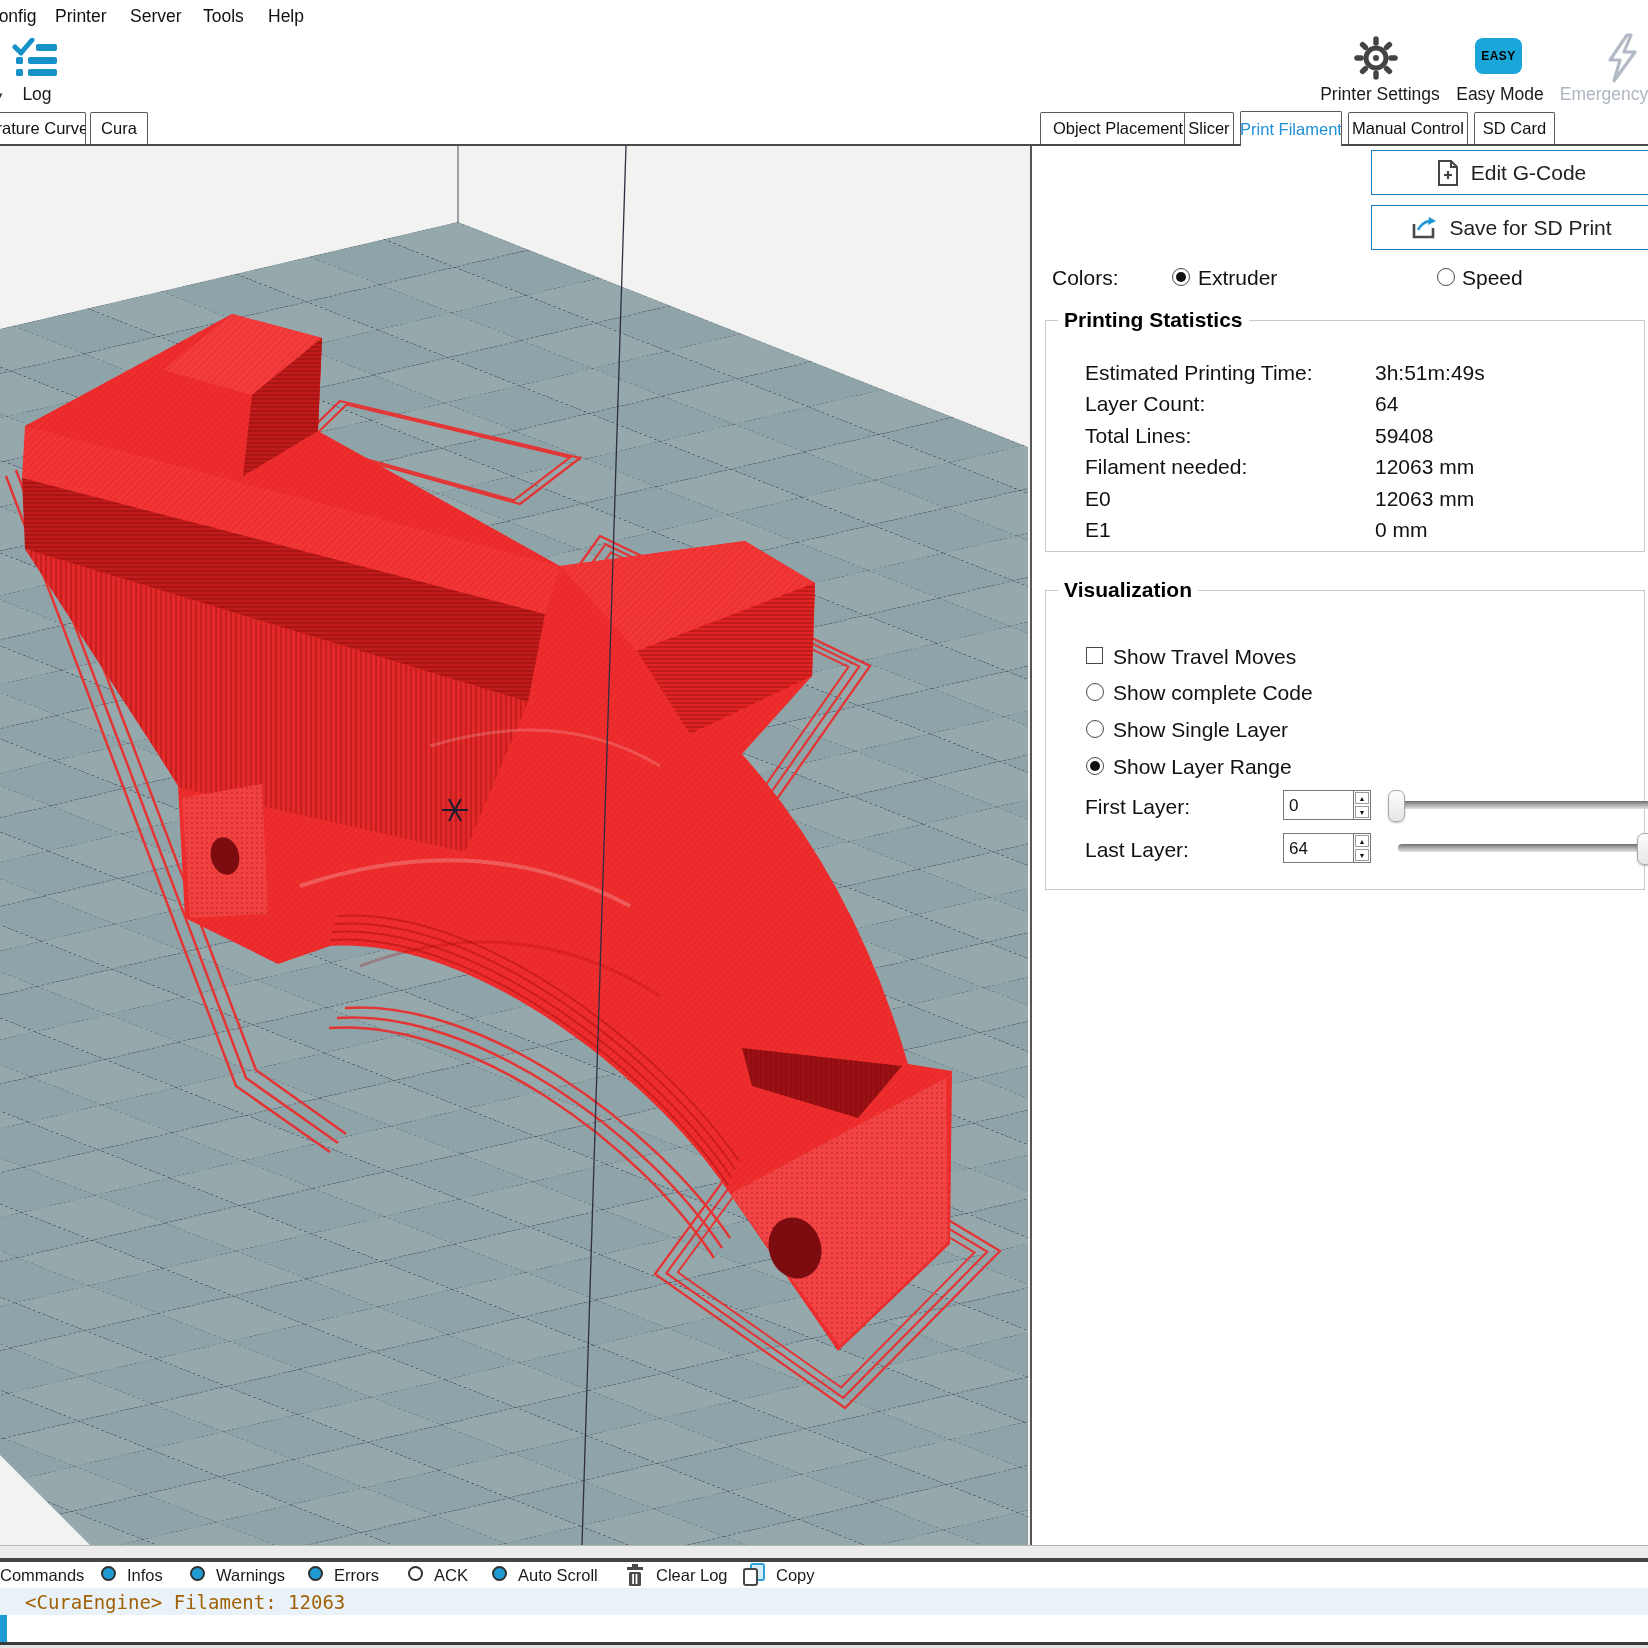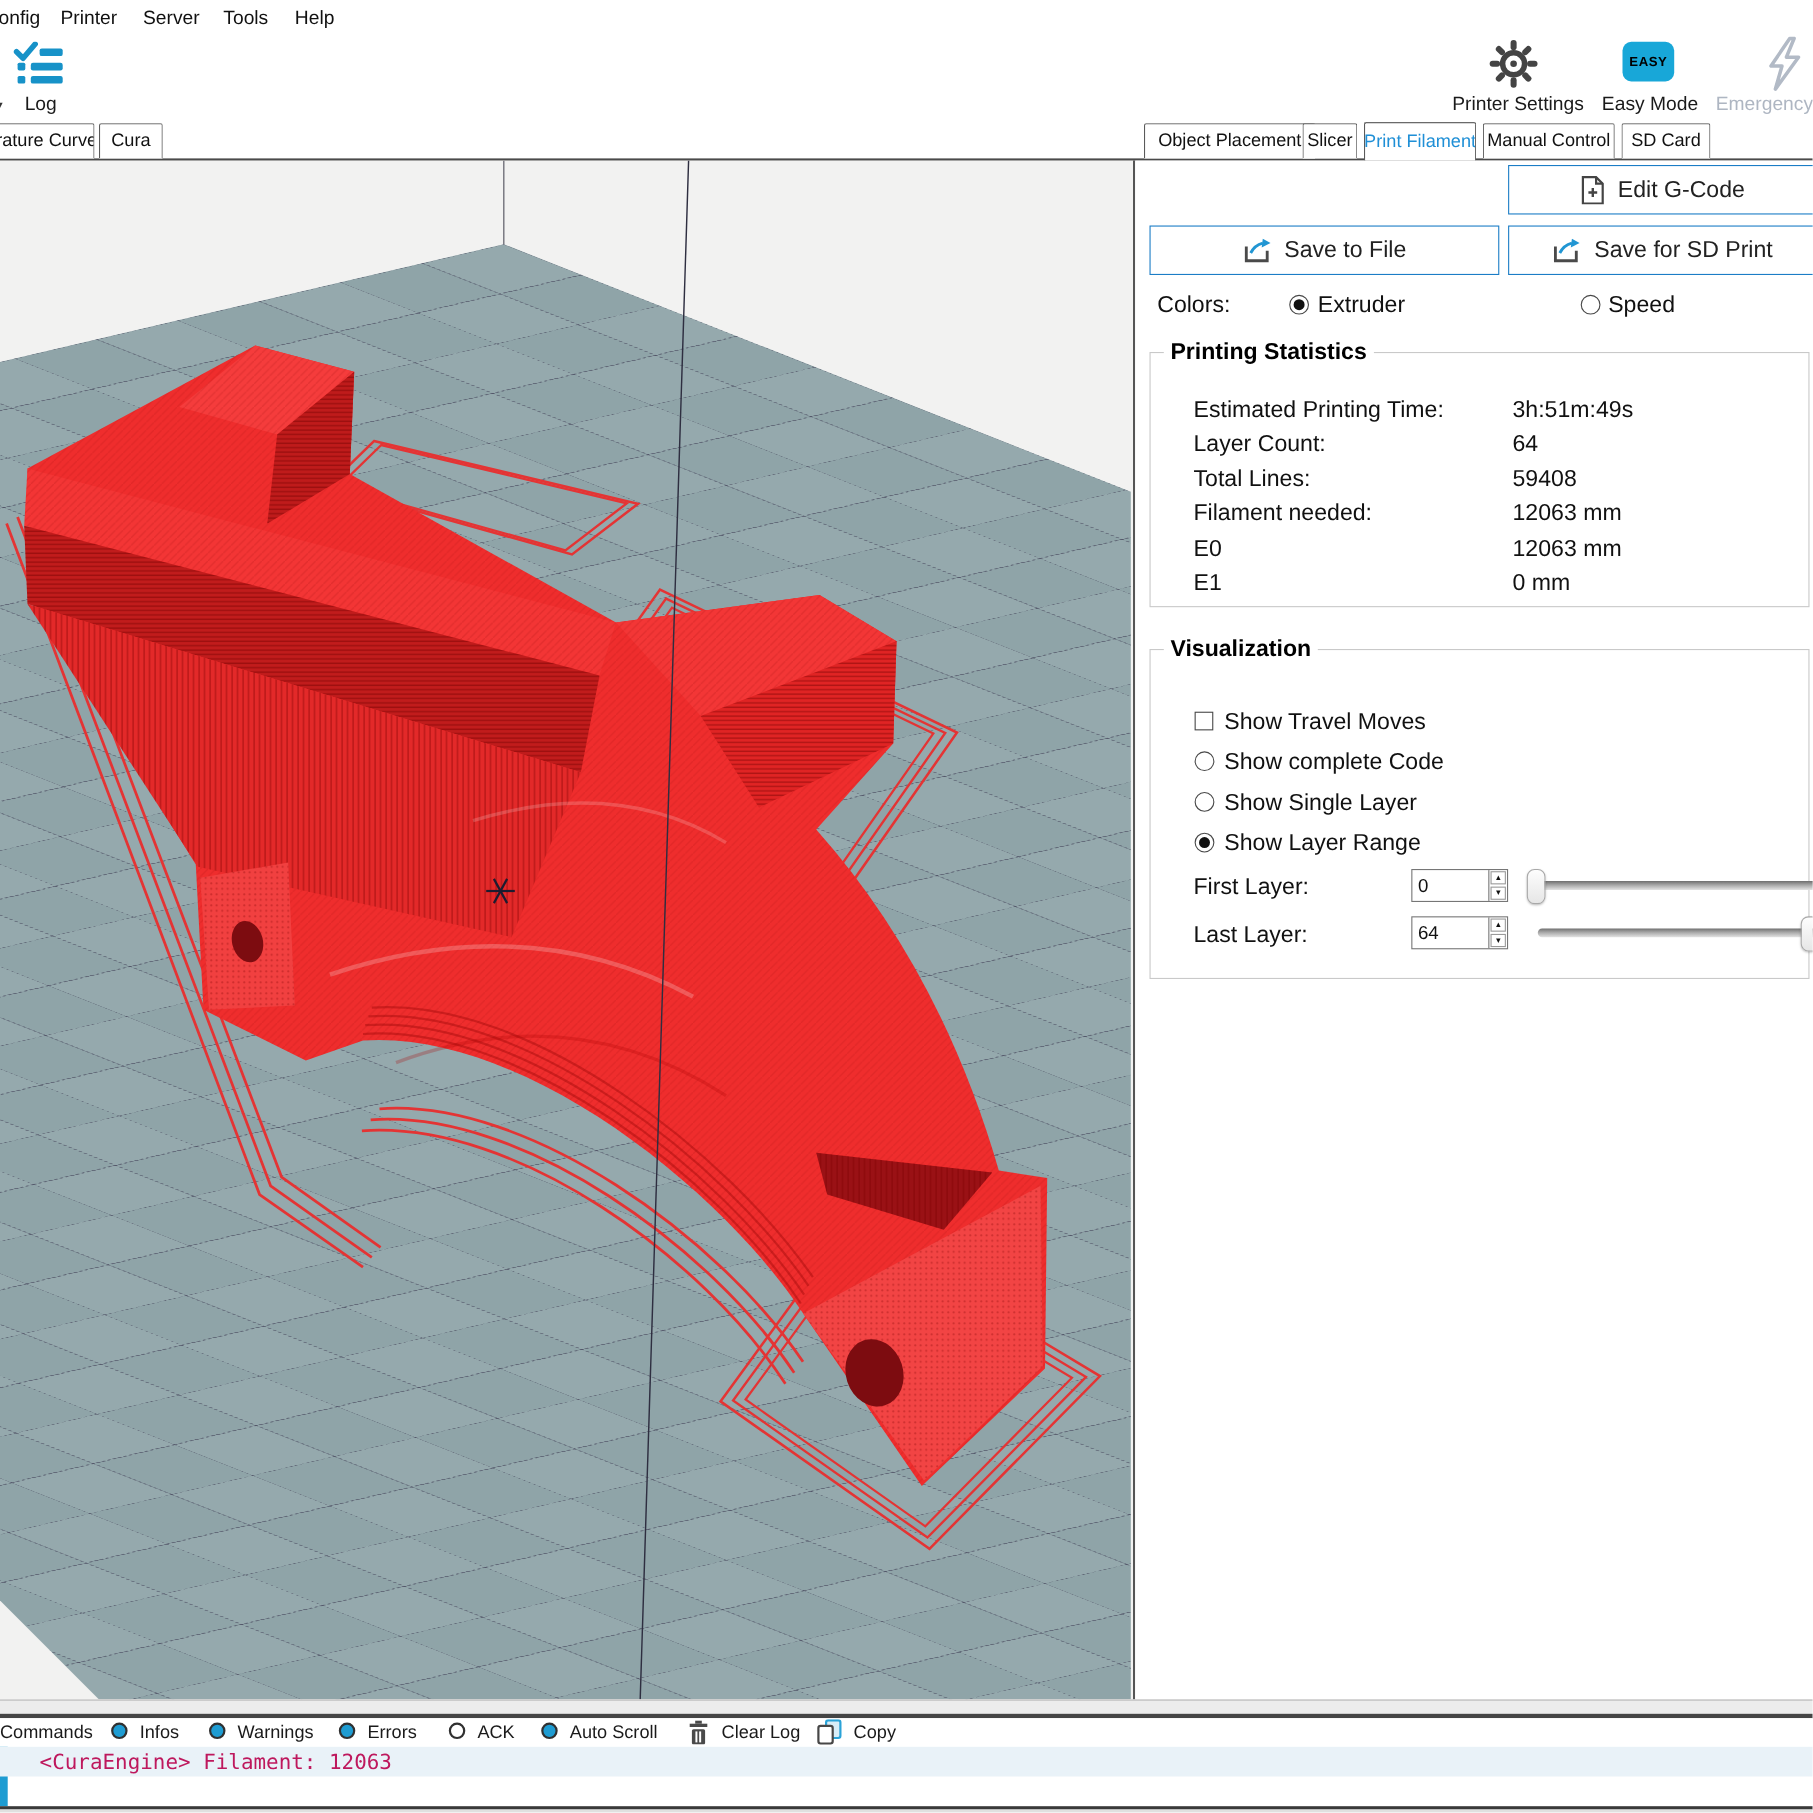--- a/index.html
+++ b/index.html
@@ -37,21 +37,21 @@
   .spin .btns div{flex:1;margin:1px;border:1px solid #9a9a9a;display:flex;align-items:center;justify-content:center;font-size:7px;color:#111;line-height:1;}
   .slidertrack{position:absolute;height:8px;border-radius:4px;background:linear-gradient(#6f6f6f,#a8a8a8 45%,#e2e2e2);}
   .sliderhandle{position:absolute;width:15px;height:30px;background:linear-gradient(#fdfdfd,#e6e6e6);border:1px solid #a8a8a8;border-radius:7px;box-shadow:0 1px 2px rgba(0,0,0,.25);}
   
   .splitter{position:absolute;left:0;top:1545px;width:1648px;height:13px;background:#ececec;border-top:1px solid #b5b5b5;box-sizing:border-box;}
   .darkline{position:absolute;left:0;top:1558px;width:1648px;height:4px;background:#454545;}
   .logbar{position:absolute;left:0;top:1562px;width:1648px;height:26px;background:#fff;}
   .logbaritem{position:absolute;top:4px;font-size:16.5px;color:#1a1a1a;white-space:nowrap;}
   .dot{position:absolute;top:4px;width:15px;height:15px;border:2.5px solid #303030;border-radius:50%;background:#fff;box-sizing:border-box;}
   .dot.on{background:#1e9cd2;}
-  .logline{position:absolute;left:0;width:1648px;height:27px;font-family:"DejaVu Sans Mono",monospace;font-size:19px;color:#be185d;display:flex;align-items:center;padding-left:36px;box-sizing:border-box;white-space:pre;}
+  .logline{position:absolute;left:0;width:1648px;height:27px;font-family:"DejaVu Sans Mono",monospace;font-size:19px;color:#a16207;display:flex;align-items:center;padding-left:25px;box-sizing:border-box;white-space:pre;}
   .logaccent{position:absolute;left:0;top:1588px;width:7px;height:54px;background:#1e9cd2;}
   .bottomborder{position:absolute;left:0;top:1642px;width:1648px;height:3px;background:#3a3a3a;}
   .bottomgray{position:absolute;left:0;top:1645px;width:1648px;height:3px;background:#e0e0e0;}
 </style>
 </head>
 <body>
 
 <div class="app">
 
   <div class="menubar">
@@ -239,28 +239,20 @@
 
   <div class="panel"></div>
 
   <div class="btn" style="left:1371px;top:150px;width:281px;height:45px">
     <svg width="22" height="26" viewBox="0 0 22 26">
       <path d="M2 1 H14 L20 7 V25 H2 Z" fill="#fff" stroke="#444" stroke-width="2"></path>
       <path d="M14 1 V7 H20" fill="none" stroke="#444" stroke-width="2"></path>
       <path d="M11 11 V19 M7 15 H15" stroke="#444" stroke-width="2.2"></path>
     </svg>
     <span>Edit G-Code</span>
-  </div>
-  <div class="btn" style="left:1045px;top:205px;width:318px;height:45px">
-    <svg width="26" height="24" viewBox="0 0 26 24">
-      <path d="M3 8 V21 H22 V12" fill="none" stroke="#4a4a4a" stroke-width="2.6"></path>
-      <path d="M7 14 C10 8 14 6 18 5" fill="none" stroke="#2196d3" stroke-width="2.6"></path>
-      <path d="M18 1 L25 5 L17 9 Z" fill="#2196d3"></path>
-    </svg>
-    <span>Save to File</span>
   </div>
   <div class="btn" style="left:1371px;top:205px;width:281px;height:45px">
     <svg width="26" height="24" viewBox="0 0 26 24">
       <path d="M3 8 V21 H22 V12" fill="none" stroke="#4a4a4a" stroke-width="2.6"></path>
       <path d="M7 14 C10 8 14 6 18 5" fill="none" stroke="#2196d3" stroke-width="2.6"></path>
       <path d="M18 1 L25 5 L17 9 Z" fill="#2196d3"></path>
     </svg>
     <span>Save for SD Print</span>
   </div>
 

